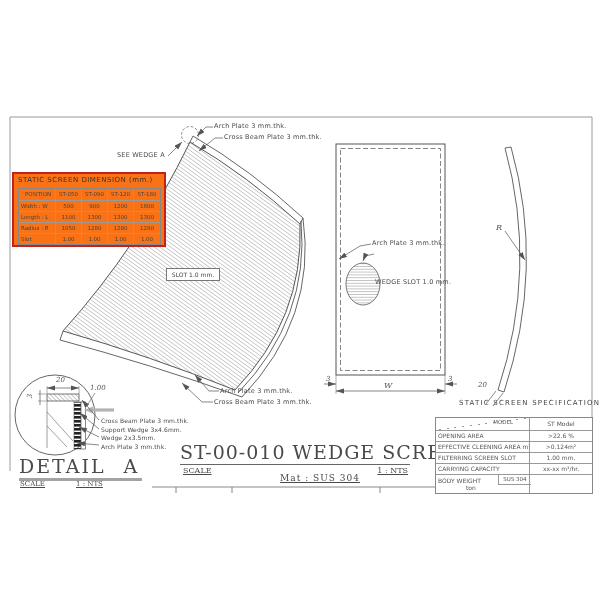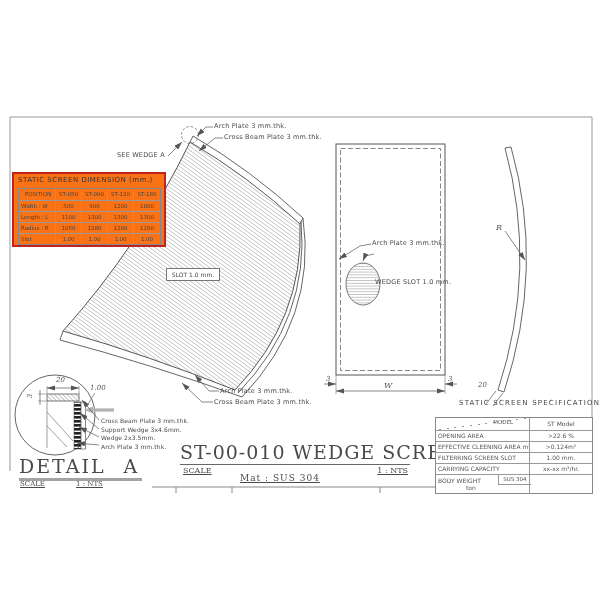--- a/index.html
+++ b/index.html
@@ -203,21 +203,21 @@
   <div class="lbl-sm" style="left:101px;top:426px;">Support Wedge 3x4.6mm.</div>
   <div class="lbl-sm" style="left:101px;top:434px;">Wedge 2x3.5mm.</div>
   <div class="lbl-sm" style="left:101px;top:443px;">Arch Plate 3 mm.thk.</div>
   <div class="detailtitle">DETAIL A</div>
   <div class="serif-sm" style="left:20px;top:480px;font-size:7px;">SCALE</div>
   <div class="serif-sm" style="left:76px;top:480px;font-size:7px;">1 : NTS</div>
 
   <div class="maintitle">ST-00-010 WEDGE SCREEN</div>
   <div class="serif-sm" style="left:183px;top:466px;">SCALE</div>
   <div class="serif-sm" style="left:370px;top:466px;width:38px;text-align:right;">1 : NTS</div>
-  <div class="serif-sm" style="left:240px;top:473px;width:120px;text-align:left;font-size:9px;letter-spacing:1px;">Mat : SUS 304</div>
+  <div class="serif-sm" style="left:240px;top:473px;width:120px;text-align:right;font-size:9px;letter-spacing:1px;">Mat : SUS 304</div>
 
   <div class="spectitle">STATIC SCREEN SPECIFICATION</div>
   <div class="spec">
     <div class="row hrow">
       <div class="lc">MODEL</div>
       <div class="vc">ST Model</div>
     </div>
     <div class="row drow">
       <div class="lc">OPENING AREA</div>
       <div class="vc">&gt;22.6 %</div>

